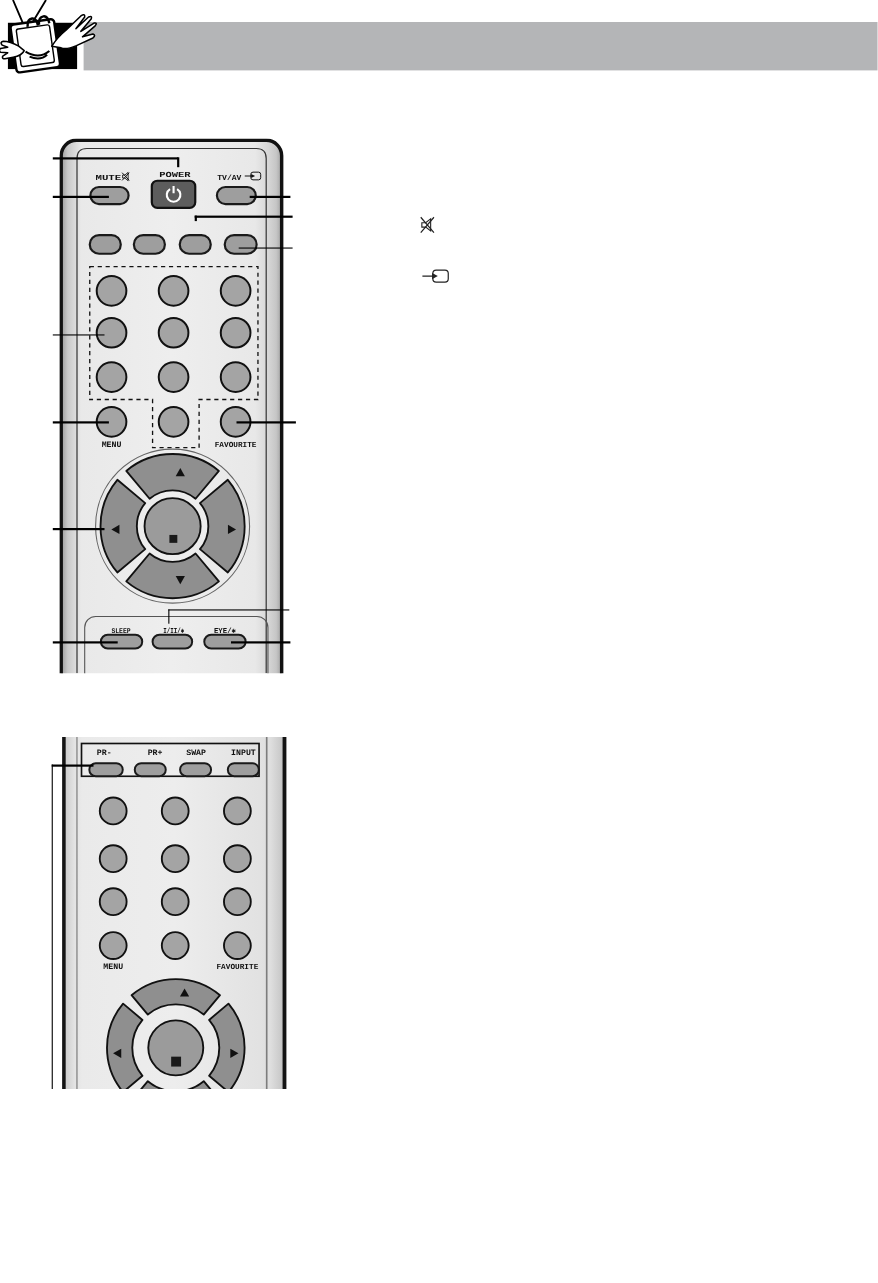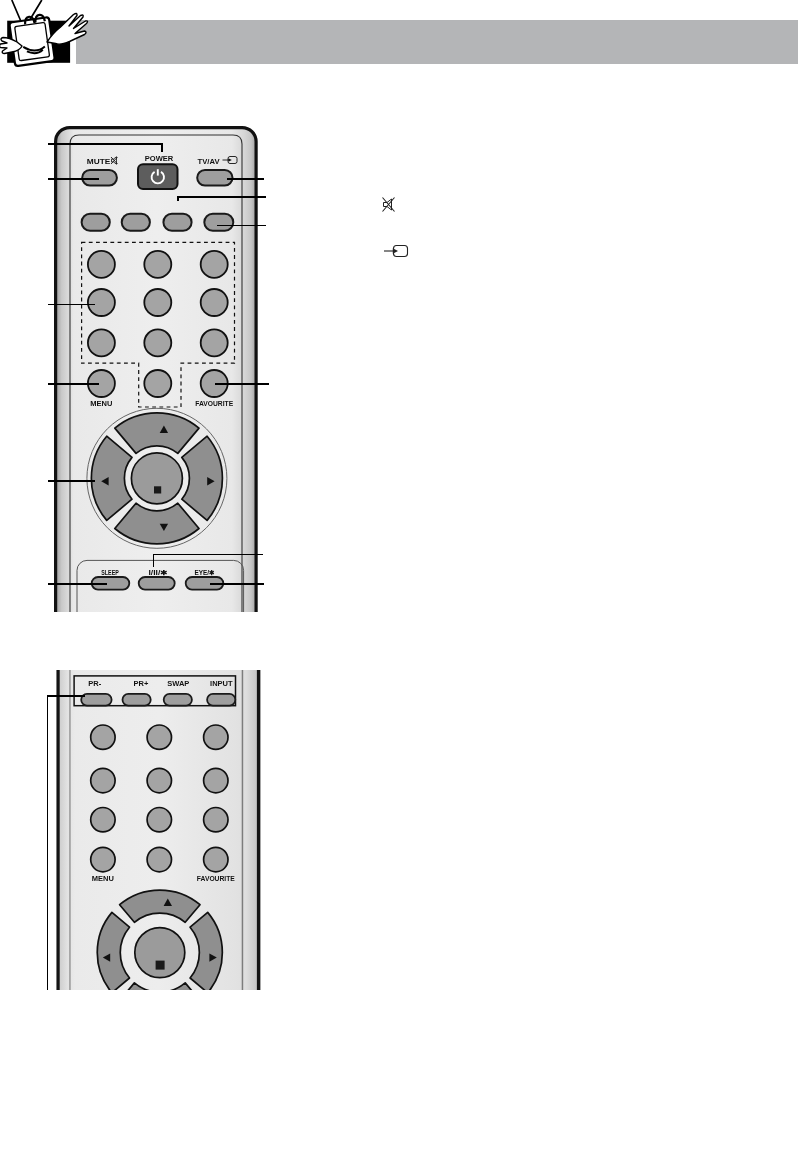--- a/index.html
+++ b/index.html
@@ -1,16 +1,16 @@
 <!DOCTYPE html>
 <html><head>
 <meta charset="utf-8">
 <style>
 html,body{margin:0;padding:0;background:#fff;}
-#page{position:relative;width:798px;height:990px;background:#fff;overflow:hidden;font-family:Liberation Sans, sans-serif;}
+#page{position:relative;width:798px;height:990px;background:#fff;overflow:hidden;font-family:Liberation Mono, monospace;}
 .abs{position:absolute;}
 .cl{position:absolute;background:#000;}
 </style>
 </head>
 <body>
 <div id="page">
 
 <div class="abs" style="left:75.6px;top:20px;width:722.4px;height:44px;background:#b4b5b7;"></div>
 
 <svg class="abs" style="left:0;top:0;" width="100" height="78" viewBox="0 0 100 78">

